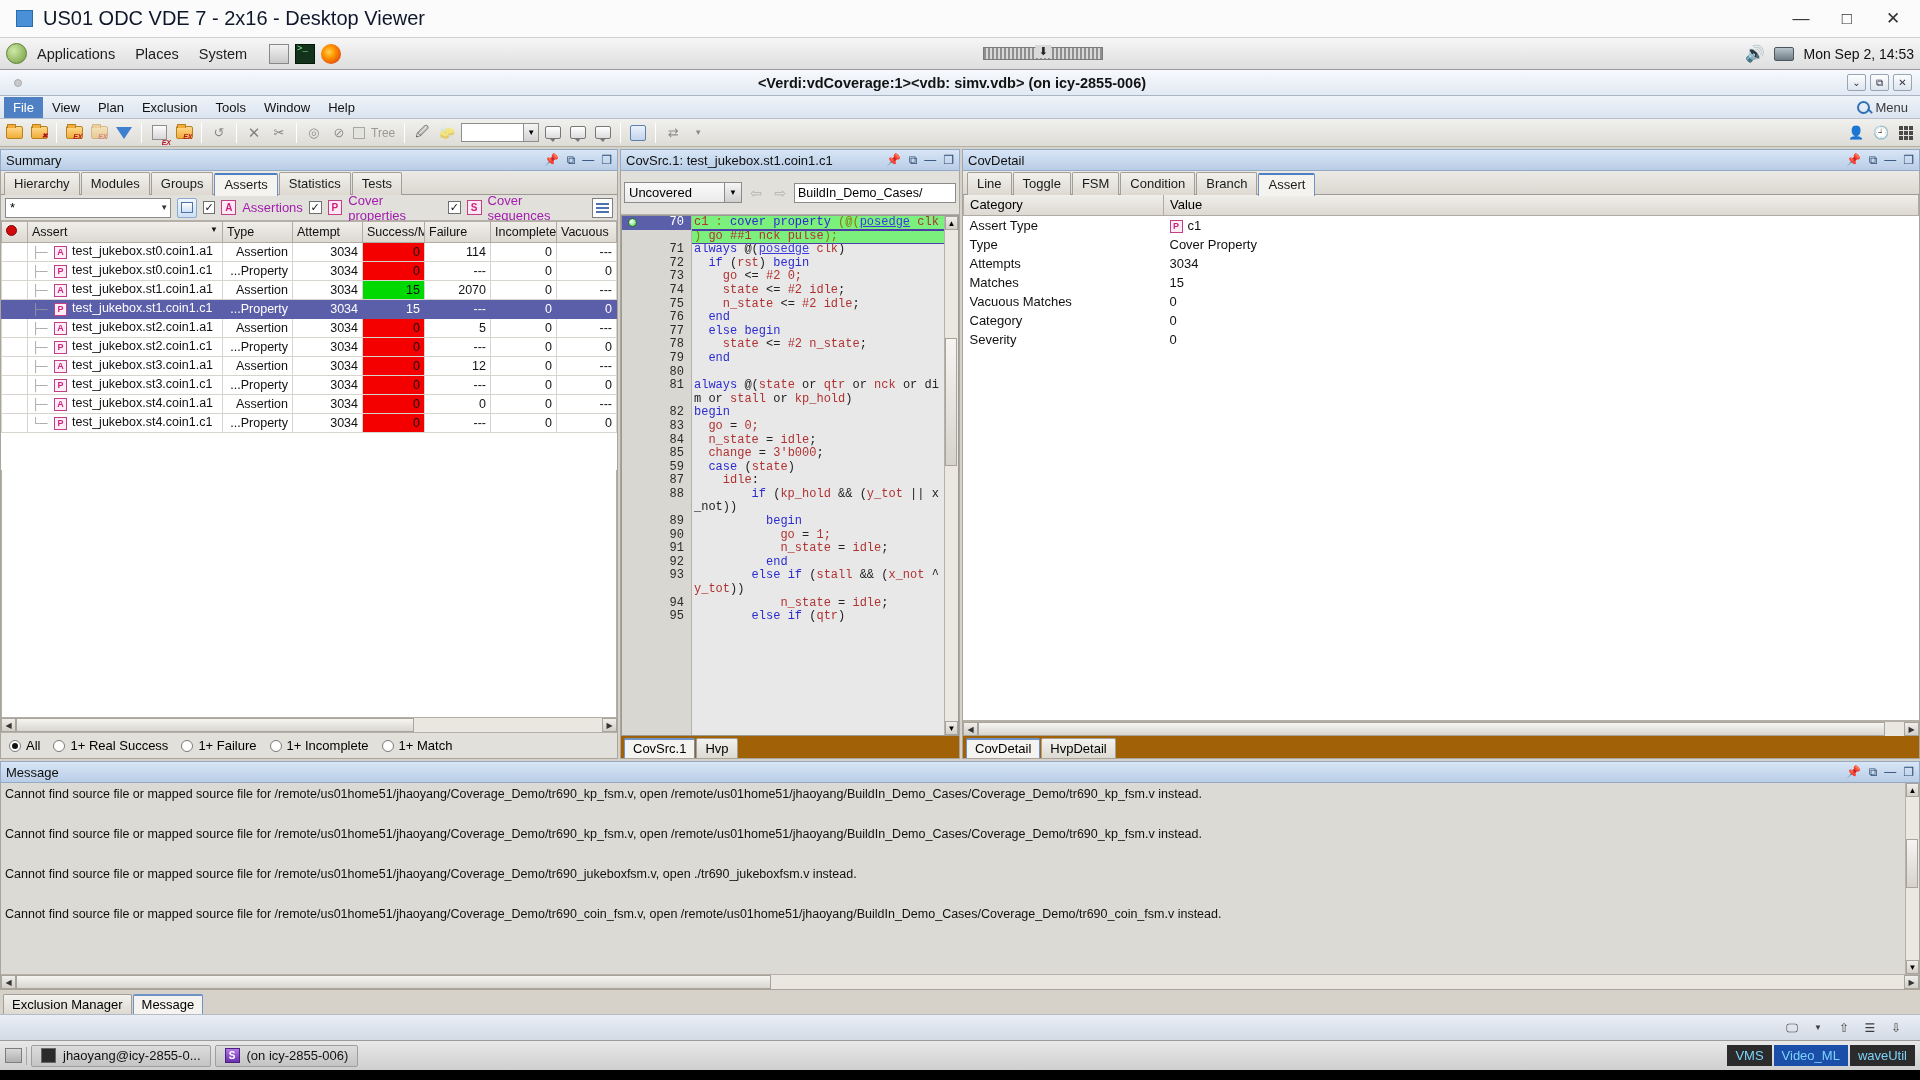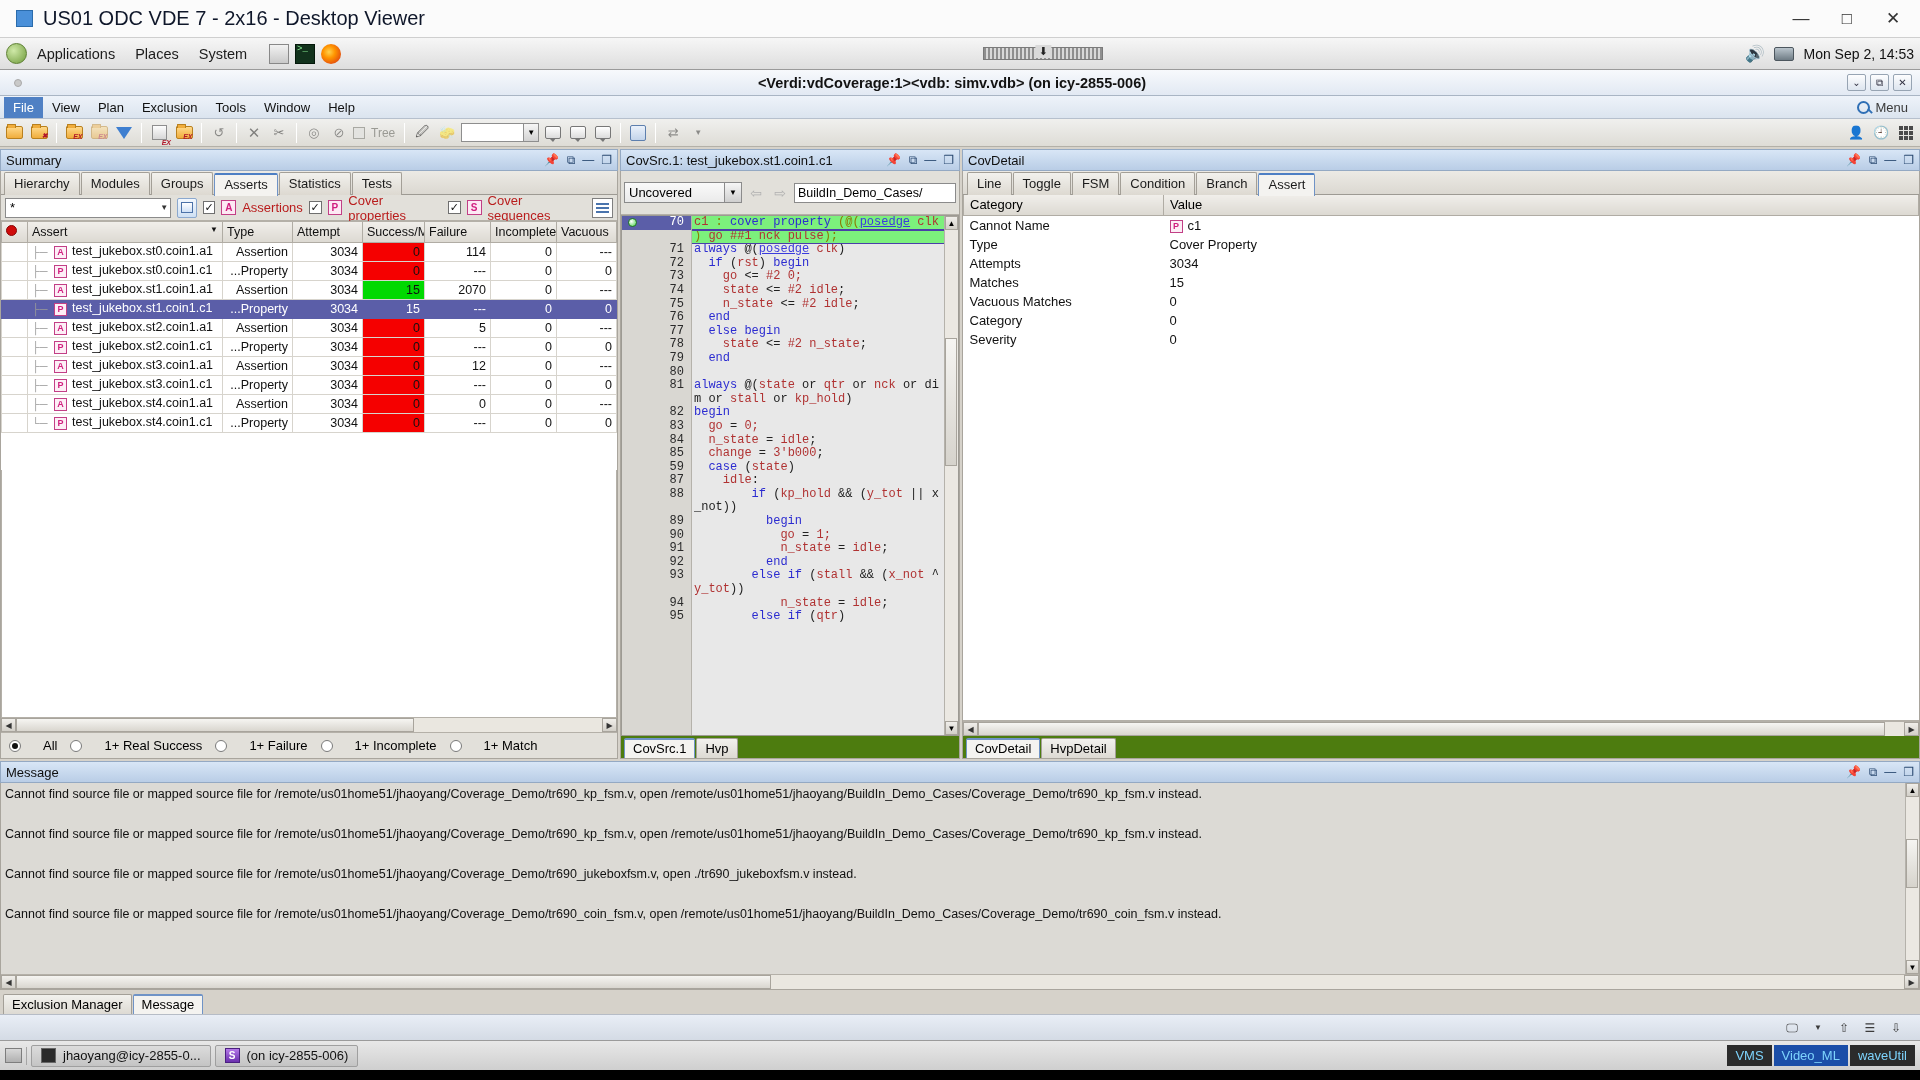--- a/index.html
+++ b/index.html
@@ -102,21 +102,21 @@
   .fcombo{ width:170px; height:20px; background:#fff; border:1px solid #8b8b8b; display:flex; align-items:center; padding:0 2px 0 4px; font-size:13px;}
   .fcombo .txt{ flex:1;}
   .fcombo .arr{ font-size:8px; color:#333;}
   .icobtn{ width:20px;height:20px;border:1px solid #8ba8ce; background:linear-gradient(#f2f7fd,#cfe0f3);
     display:flex;align-items:center;justify-content:center;border-radius:2px;}
   .chk{ width:13px;height:13px;border:1px solid #6f6f6f; background:#fff; display:inline-flex; align-items:center;justify-content:center;
       font-size:11px; color:#111; line-height:1;}
   .tagbox{ width:15px;height:15px;border:1px solid #c23f86; background:#fde9f4; color:#d11f7f; font-size:10px; font-weight:bold;
       display:inline-flex;align-items:center;justify-content:center;}
   .tagbox.s{ border-color:#c23f86;}
-  .flabel{ font-size:13px; color:#b91c1c;}
+  .flabel{ font-size:13px; color:#a21caf;}
   .listbtn{ width:21px;height:20px;border:1px solid #7f7f7f;background:#fff;
      display:flex;flex-direction:column;justify-content:center;gap:2px;padding:2px 3px;}
   .listbtn i{ height:2px;background:#4a74ad;display:block;}
 
   
   .tblwrap{ flex:1; overflow:hidden; background:#fff; border-top:1px solid #b4b0a8; position:relative;}
   table.grid{ border-collapse:collapse; width:100%; font-size:12.5px; table-layout:fixed;}
   table.grid th{ background:linear-gradient(#f0eeea,#dcd9d2); border:1px solid #b0aca4; border-top:none;
      font-weight:normal; padding:2px 4px; text-align:left; height:20px; color:#111; overflow:hidden; white-space:nowrap;}
   table.grid td{ border:1px solid #d7d4cd; padding:1px 4px; height:19px; white-space:nowrap; overflow:hidden; color:#111;}
@@ -135,21 +135,21 @@
   .hscroll{ height:15px; background:#dddad3; border-top:1px solid #b4b0a8; display:flex; align-items:center;}
   .hs-arrow{ width:15px;height:14px;background:linear-gradient(#f0eeea,#d2cfc8);border:1px solid #a8a49c;
      display:flex;align-items:center;justify-content:center;font-size:8px;color:#333;}
   .hs-track{ flex:1; height:14px; background:#eae7e0; position:relative;}
   .hs-thumb{ position:absolute; left:0; top:0; height:14px; background:linear-gradient(#f6f5f2,#d9d6cf); border:1px solid #a8a49c;}
 
   .radiorow{ height:26px; display:flex; align-items:center; gap:7px; padding:0 8px; background:#e2e0da; border-top:1px solid #b4b0a8; font-size:13px;}
   .radio{ width:12px;height:12px;border:1px solid #7a7a7a; border-radius:50%; background:#fff; display:inline-flex;
      align-items:center; justify-content:center;}
   .radio.on:after{ content:""; width:6px;height:6px;border-radius:50%;background:#111;}
-  .ritem{ display:flex; align-items:center; gap:22px; margin-right:6px;}
+  .ritem{ display:flex; align-items:center; gap:5px; margin-right:6px;}
 
   
   #srcpanel{ flex:0 0 340px;}
   #src-inner{ flex:1; border:1px solid #a9a59d; border-top:none; background:#e9e7e2; display:flex; flex-direction:column; min-height:0;}
   .srctool{ height:44px; display:flex; align-items:center; gap:4px; padding:3px; background:#e2e0da; border-bottom:1px solid #b4b0a8;}
   .srccombo{ width:118px;height:21px;background:linear-gradient(#fafafa,#eaeaea); border:1px solid #8b8b8b;
      display:flex;align-items:center;padding-left:4px; font-size:13px;}
   .srccombo .arr{ margin-left:auto; width:17px;height:19px;background:linear-gradient(#f6f6f6,#cfcfcf);
      border-left:1px solid #8b8b8b; display:flex;align-items:center;justify-content:center; font-size:8px;}
   .navbtn{ width:20px;height:20px; display:flex;align-items:center;justify-content:center; font-size:14px; color:#b0b0b0;}
@@ -168,21 +168,21 @@
   .cline.hlbox{ background:#7cf07c; outline:1px solid #4a3fa8; }
   .kw{ color:#2b2bd0;} .id{ color:#b03232;} .num2{ color:#b03232;}
   .sig{ color:#3a3add; text-decoration:underline;}
   .cov1{ color:#8a7a00;}
   .vscroll{ width:14px; background:#dbd8d2; border-left:1px solid #b5b2ab; display:flex; flex-direction:column;}
   .vs-btn{ height:14px; background:linear-gradient(#f0eeea,#d2cfc8); border:1px solid #a8a49c; display:flex;
      align-items:center; justify-content:center; font-size:8px;}
   .vs-track{ flex:1; background:#ebe8e2; position:relative;}
   .vs-thumb{ position:absolute; left:0; width:12px; background:linear-gradient(#f6f5f2,#d6d3cc); border:1px solid #a8a49c;}
 
-  .bottabs{ height:22px; display:flex; align-items:flex-end; gap:1px; padding-left:3px; background:#4d7c0f;}
+  .bottabs{ height:22px; display:flex; align-items:flex-end; gap:1px; padding-left:3px; background:#a16207;}
   .btab{ padding:2px 8px; font-size:13px; background:linear-gradient(#f2f1ed,#dddad3); border:1px solid #a39f97;
      border-bottom:none; border-radius:2px 2px 0 0;}
   .btab.sel{ background:#f4f3f0; border-top:2px solid #4d7fc4; border-color:#6f93c6; padding-top:1px;}
 
   
   #detpanel{ flex:1; min-width:0;}
   #det-inner{ flex:1; border:1px solid #a9a59d; border-top:none; background:#e9e7e2; display:flex; flex-direction:column; min-height:0;}
   .dettabs{ display:flex; align-items:flex-end; height:24px; background:linear-gradient(#eceae5,#dbd8d1);
      border-bottom:1px solid #9d9a93; padding-left:4px; gap:1px;}
   table.det{ border-collapse:collapse; width:100%; font-size:13px; table-layout:fixed;}
@@ -701,21 +701,21 @@
             <div class="detwrap">
               <table class="det">
                 <thead>
                     <tr>
                   <th class="k">Category</th>
                   <th>Value</th>
                 </tr>
                   </thead>
                 <tbody id="det-rows">
                     <tr>
-                      <td>Cannot Name</td>
+                      <td>Assert Type</td>
                       <td><span class="atag">P</span>c1</td>
                     </tr>
                     <tr>
                       <td>Type</td>
                       <td>Cover Property</td>
                     </tr>
                     <tr>
                       <td>Attempts</td>
                       <td>3034</td>
                     </tr>

